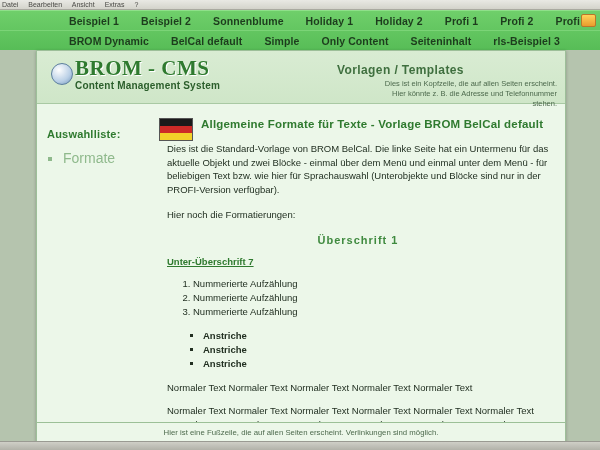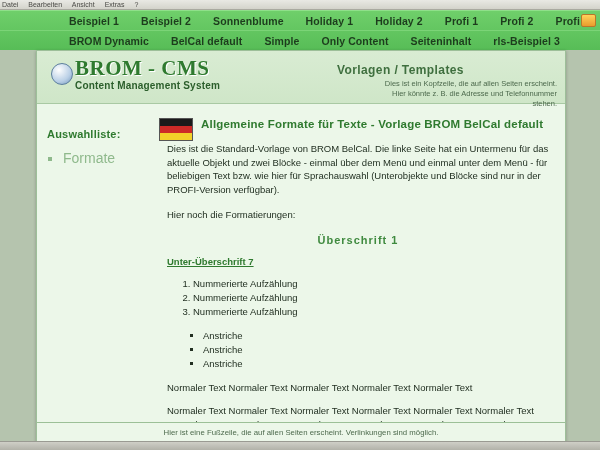--- a/index.html
+++ b/index.html
@@ -221,20 +221,21 @@
     font-size: 9.5px;
     line-height: 14px;
     color: #223022;
   }
   ul.sqlist {
     margin: 8px 0 10px 0;
     padding-left: 36px;
     font-size: 9.5px;
     line-height: 14px;
     color: #223022;
+    font-weight: bold;
   }
   ul.sqlist li { list-style: square; }
   .textblock {
     font-size: 9.5px;
     line-height: 13.5px;
     color: #223022;
     margin: 0 0 10px 0;
   }
 
   

